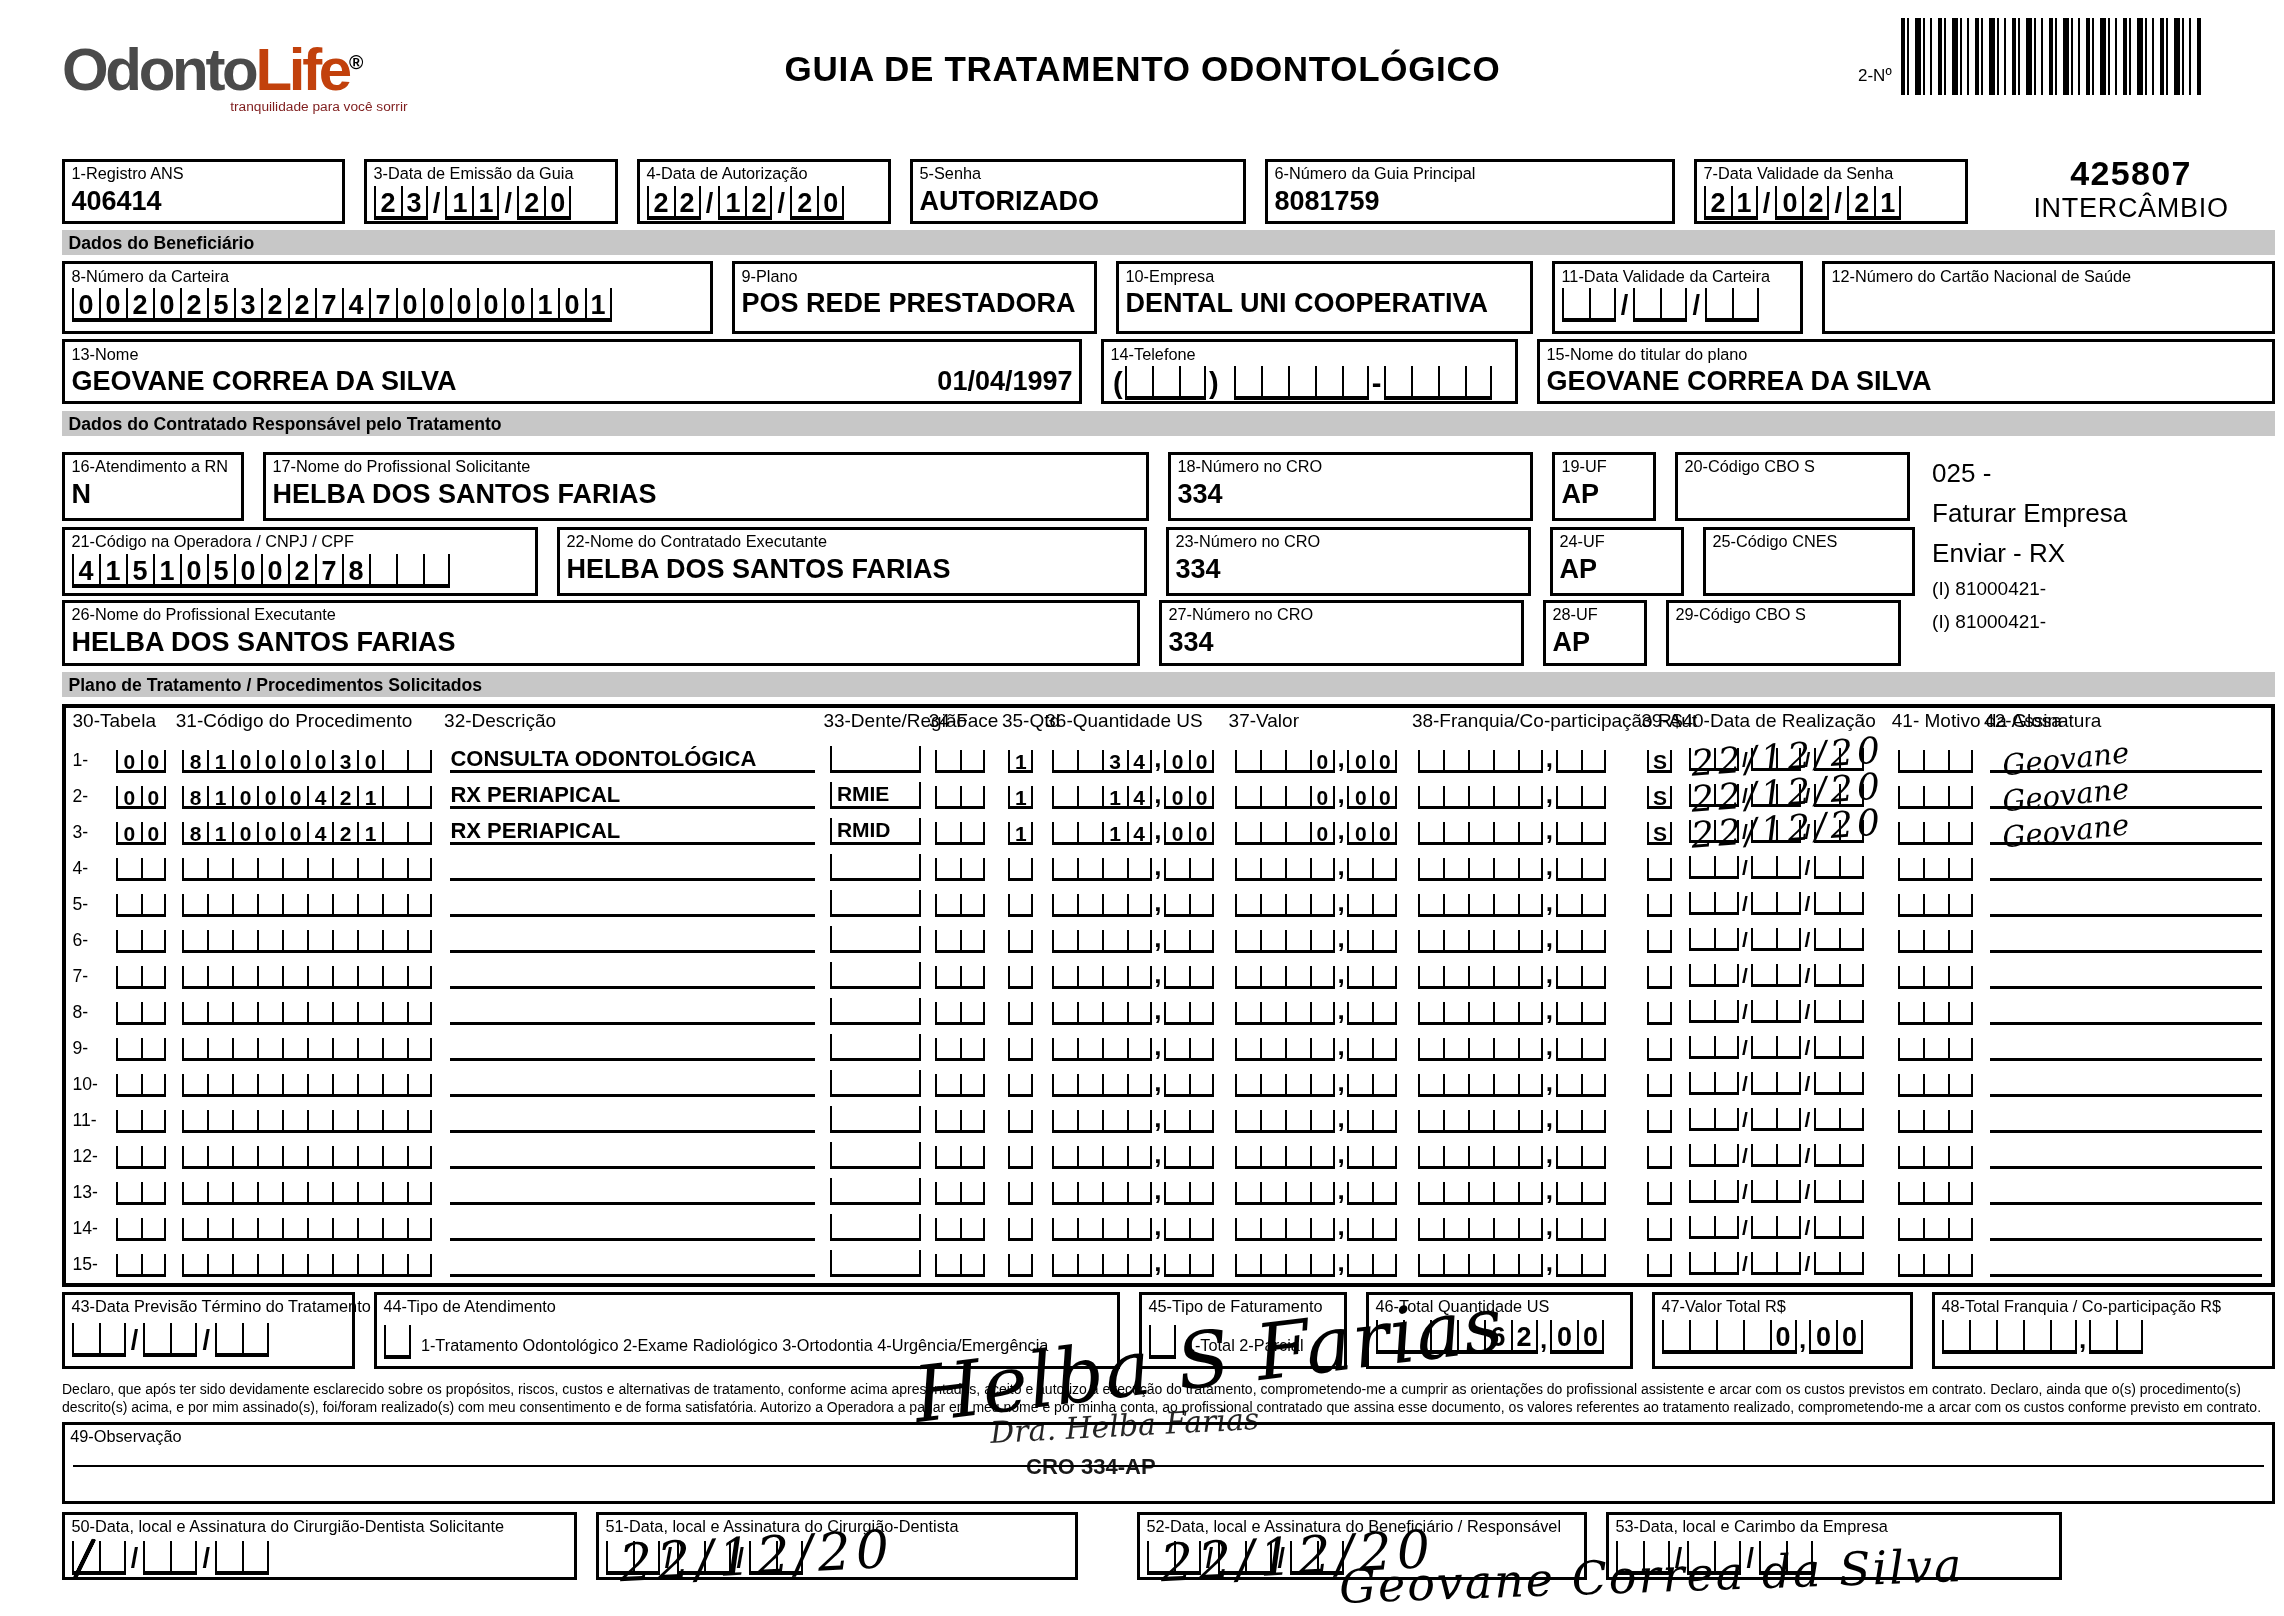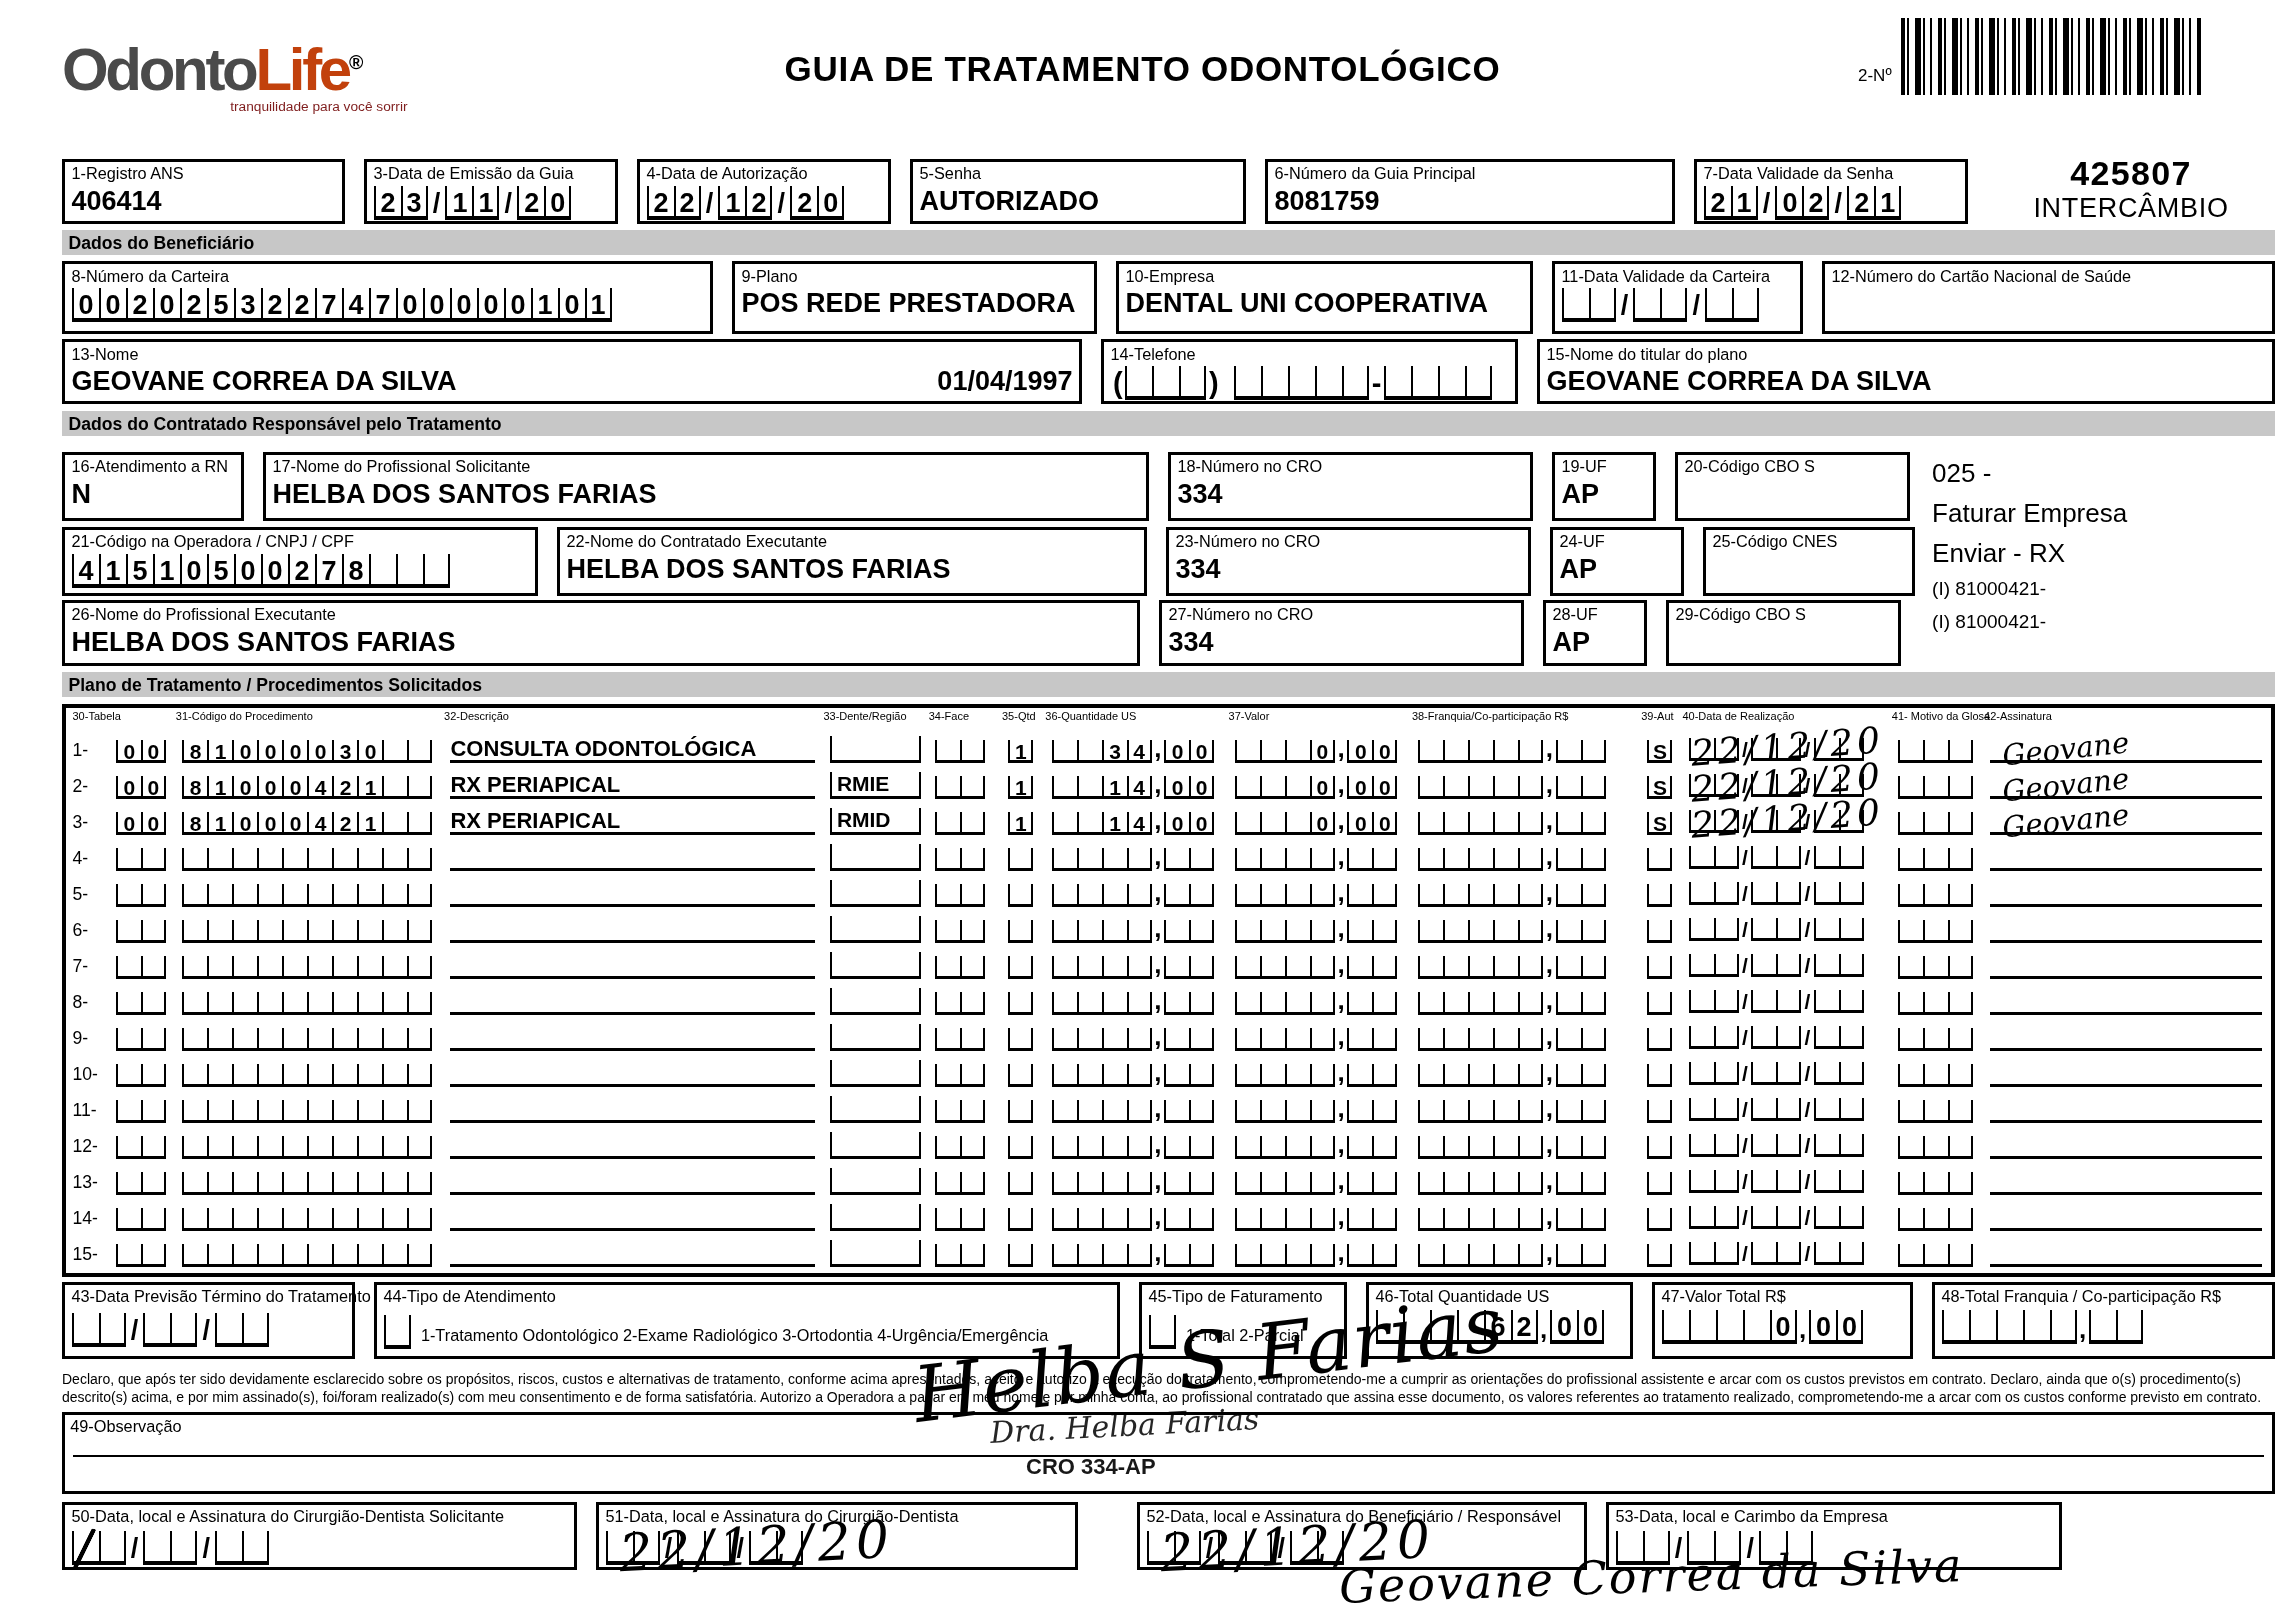--- a/index.html
+++ b/index.html
@@ -47,21 +47,21 @@
   .paren{font-size:29px;font-weight:bold;line-height:34px;padding:0 2.6px}
 
   
   .midwrap{position:relative}
   .sidenotes{position:absolute;right:3.9px;top:6.5px;width:339px}
   .sn-big{font-size:26px;margin-bottom:9px;white-space:nowrap}
   .sn-sm{font-size:19px;margin-bottom:10.4px;white-space:nowrap}
 
   
   .tablebox{border:4.6px solid #000;margin-top:6.5px;padding:2.6px 9px 5.2px 6.5px}
-  .thead{display:flex;gap:14.3px;font-size:11px;white-space:nowrap;margin-bottom:5.2px}
+  .thead{display:flex;gap:14.3px;font-size:19px;white-space:nowrap;margin-bottom:5.2px}
   .thead span{overflow:visible}
   .trow{display:flex;gap:14.3px;align-items:flex-end;height:36px;position:relative}
   .trow .cc{width:25px;height:23.5px;border-left:2px solid #000;border-bottom:3.3px solid #000;
             font-size:21px;line-height:23.5px}
   .c-num{width:29px;font-size:17.6px;padding-bottom:2.6px}
   .c-tab{width:52px}
   .c-cod{width:254px}
   .c-desc{width:365px;border-bottom:3.3px solid #000;font-size:22px;font-weight:bold;height:27px;white-space:nowrap}
   .c-dente{width:91px;border-left:2px solid #000;border-right:2px solid #000;border-bottom:3.3px solid #000;
            font-size:21px;font-weight:bold;height:27px;padding-left:5.2px}

